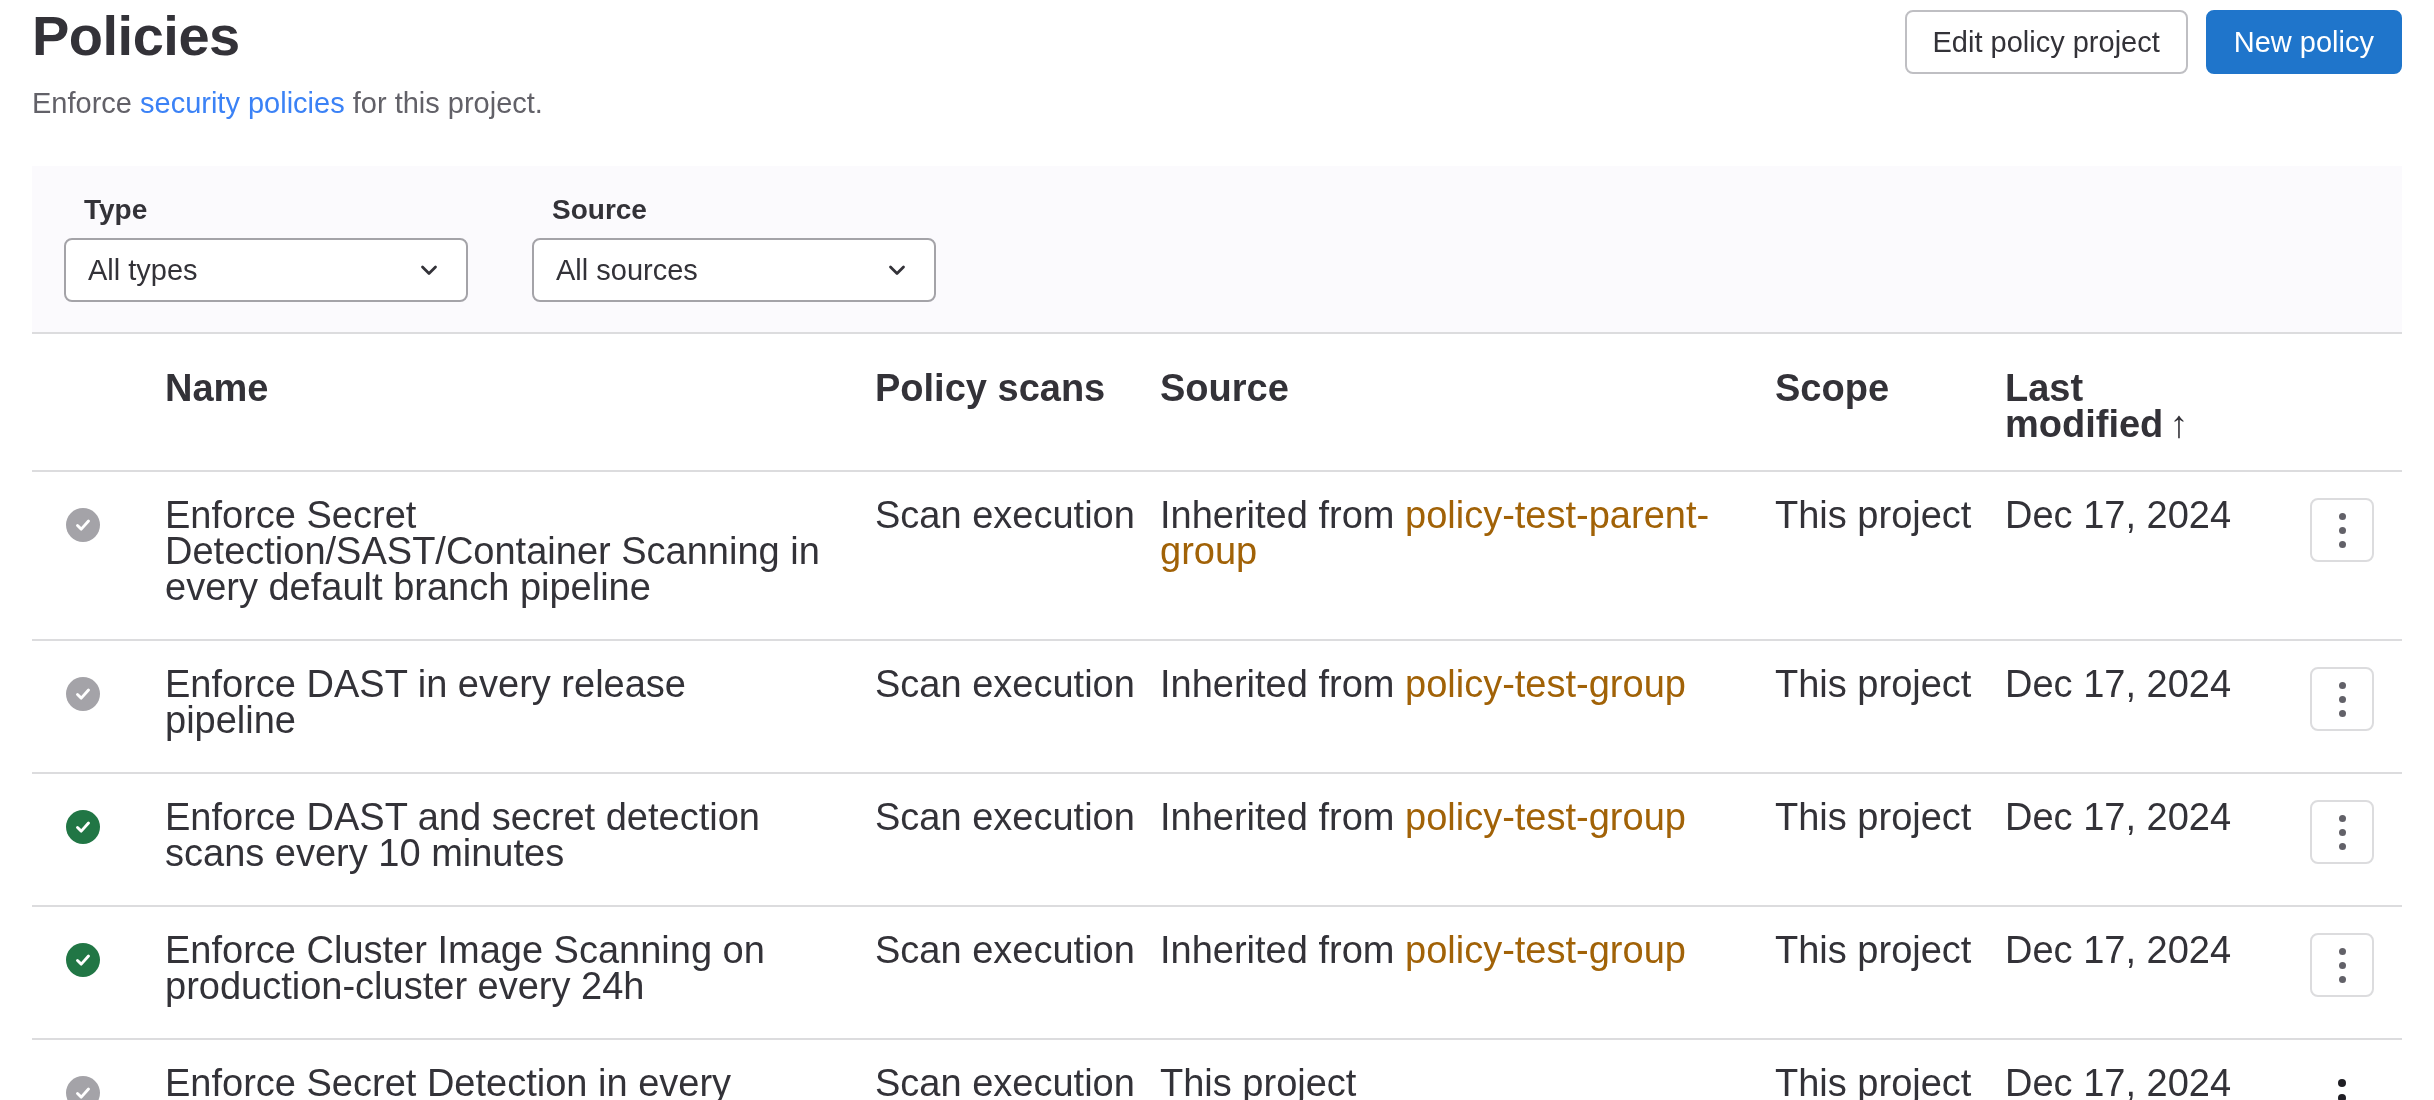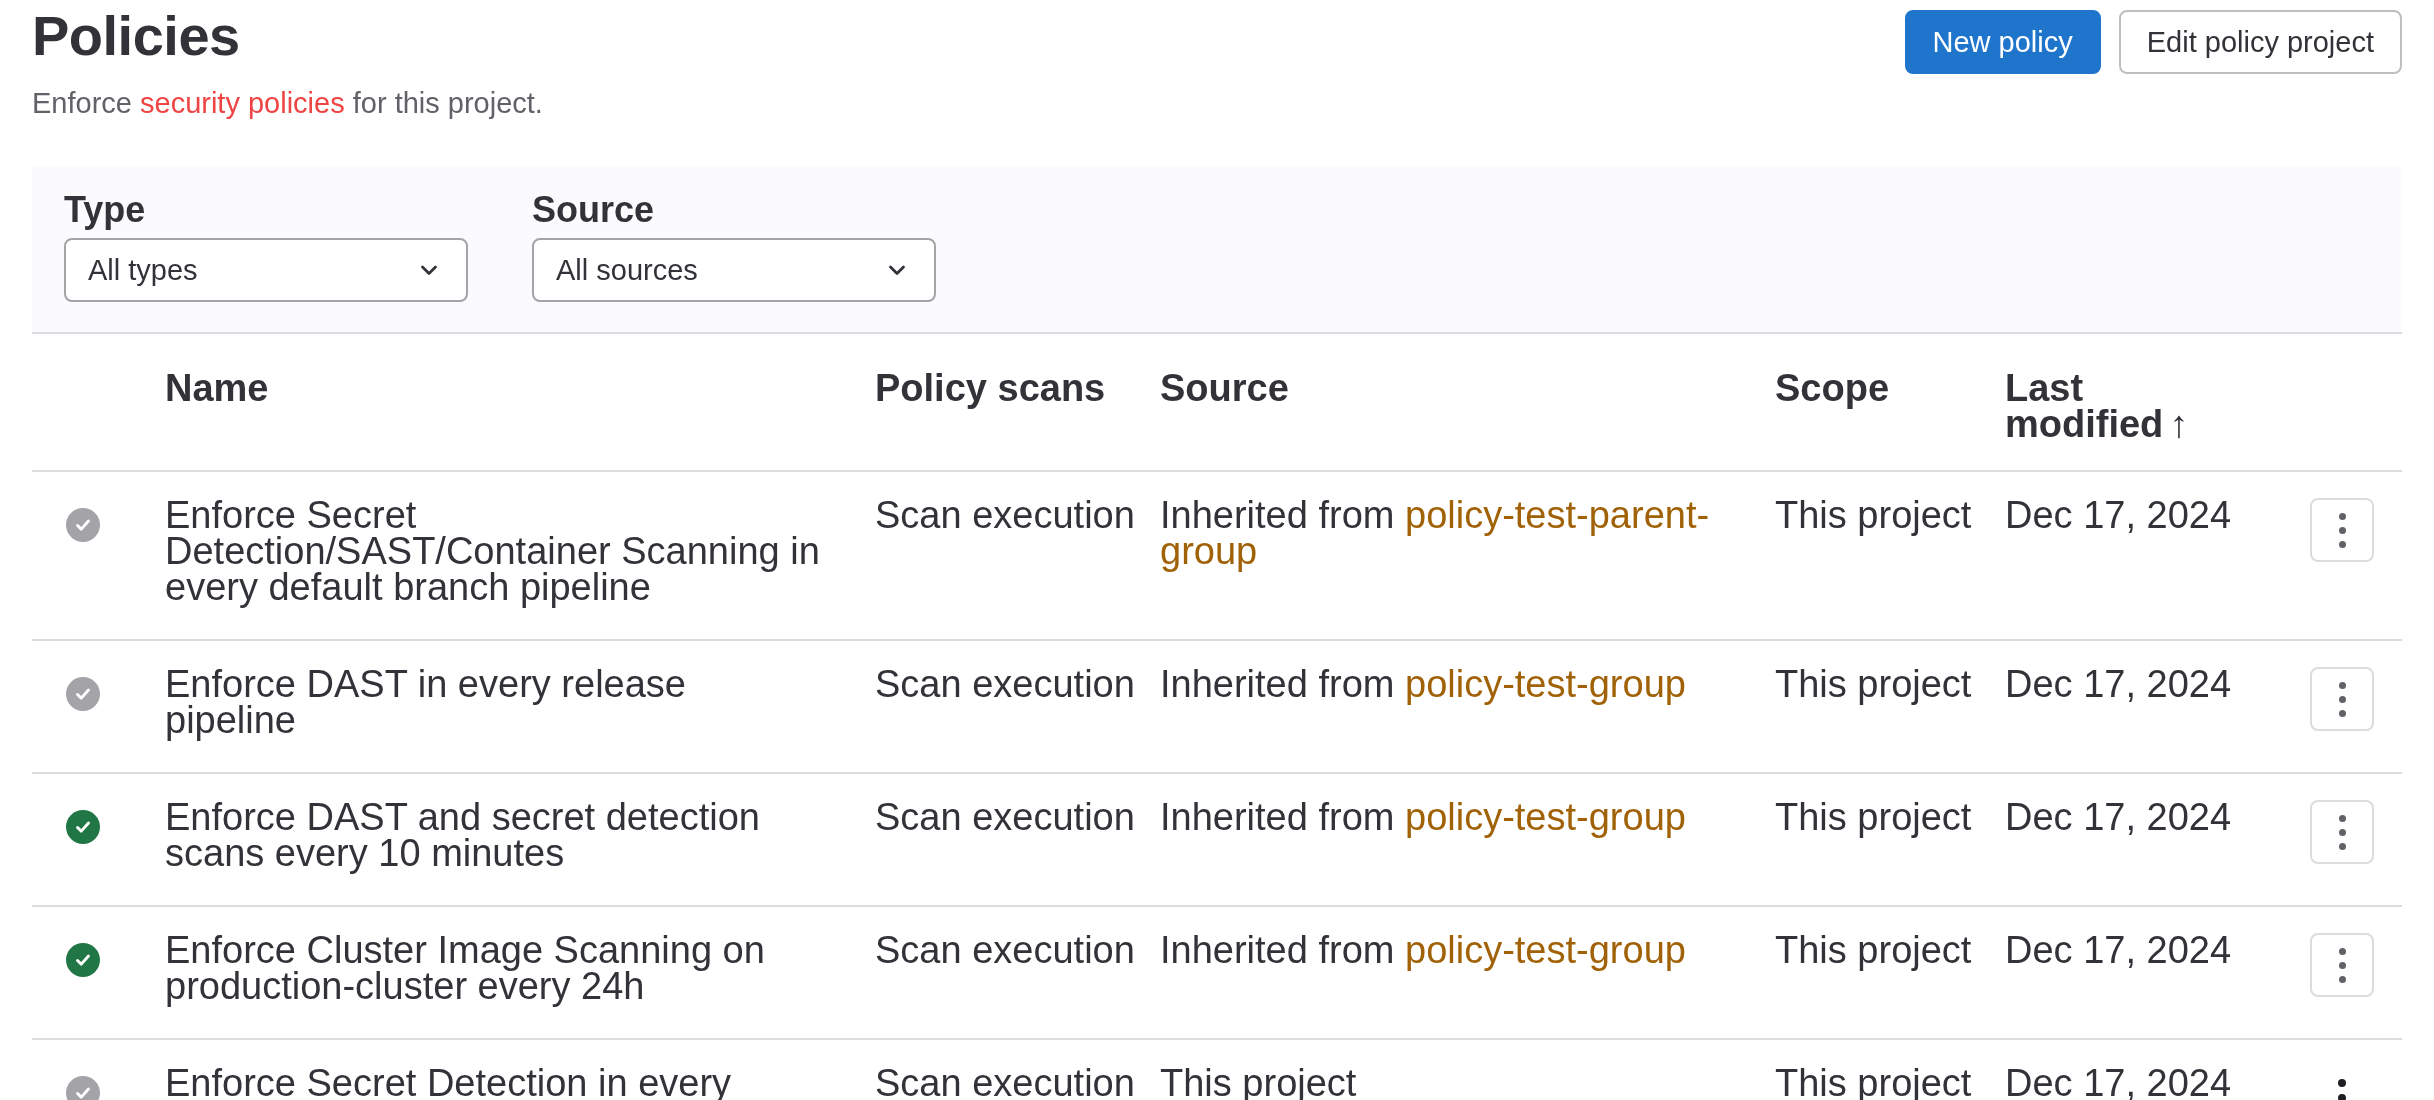--- a/index.html
+++ b/index.html
@@ -19,31 +19,31 @@
   .page-title { font-size: 56px; font-weight: 700; line-height: 72px; margin: 0; letter-spacing: -0.5px; }
   .header-actions { display: flex; gap: 18px; margin-top: 10px; }
   .btn {
     height: 64px; padding: 0 26px; font-size: 29px; font-family: inherit;
     border-radius: 8px; cursor: pointer; line-height: 60px; white-space: nowrap;
   }
   .btn-secondary { background: #ffffff; border: 2px solid #bfbfc3; color: #333238; }
   .btn-primary { background: #1f75cb; border: 2px solid #1f75cb; color: #ffffff; }
 
   .page-subtitle { margin-top: 10px; font-size: 29px; line-height: 38px; color: #626168; }
-  .page-subtitle a { color: #ef4444; text-decoration: none; }
+  .page-subtitle a { color: #3b82f6; text-decoration: none; }
 
   
   .filter-bar {
     margin-top: 44px;
     background: #fbfafd;
     padding: 26px 32px 30px;
     display: flex; gap: 64px;
   }
   .filter-group { display: flex; flex-direction: column; }
-  .filter-label { font-size: 36px; font-weight: 700; line-height: 36px; margin-bottom: 10px; color: #333238; }
+  .filter-label { font-size: 28px; font-weight: 700; line-height: 36px; margin-bottom: 10px; color: #333238; margin-left: 20px; }
   .select-btn {
     width: 404px; height: 64px; background: #ffffff;
     border: 2px solid #a4a3a8; border-radius: 8px;
     font-size: 29px; font-family: inherit; color: #333238;
     display: flex; align-items: center; justify-content: space-between;
     padding: 0 24px 0 22px; cursor: pointer; text-align: left;
   }
   .select-btn .chev { display: flex; align-items: center; }
 
   
@@ -91,22 +91,22 @@
   .sort-arrow { font-weight: 400; margin-left: 6px; }
 </style>
 </head>
 <body>
 
 <div class="page">
 
   <div class="page-header">
     <h1 class="page-title">Policies</h1>
     <div class="header-actions">
+      <button class="btn btn-secondary">Edit policy project</button>
       <button class="btn btn-primary">New policy</button>
-      <button class="btn btn-secondary">Edit policy project</button>
     </div>
   </div>
 
   <div class="page-subtitle"><span>Enforce </span><a href="#">security policies</a><span> for this project.</span></div>
 
   <div class="filter-bar">
     <div class="filter-group">
       <div class="filter-label">Type</div>
       <button class="select-btn">
         <span>All types</span>

